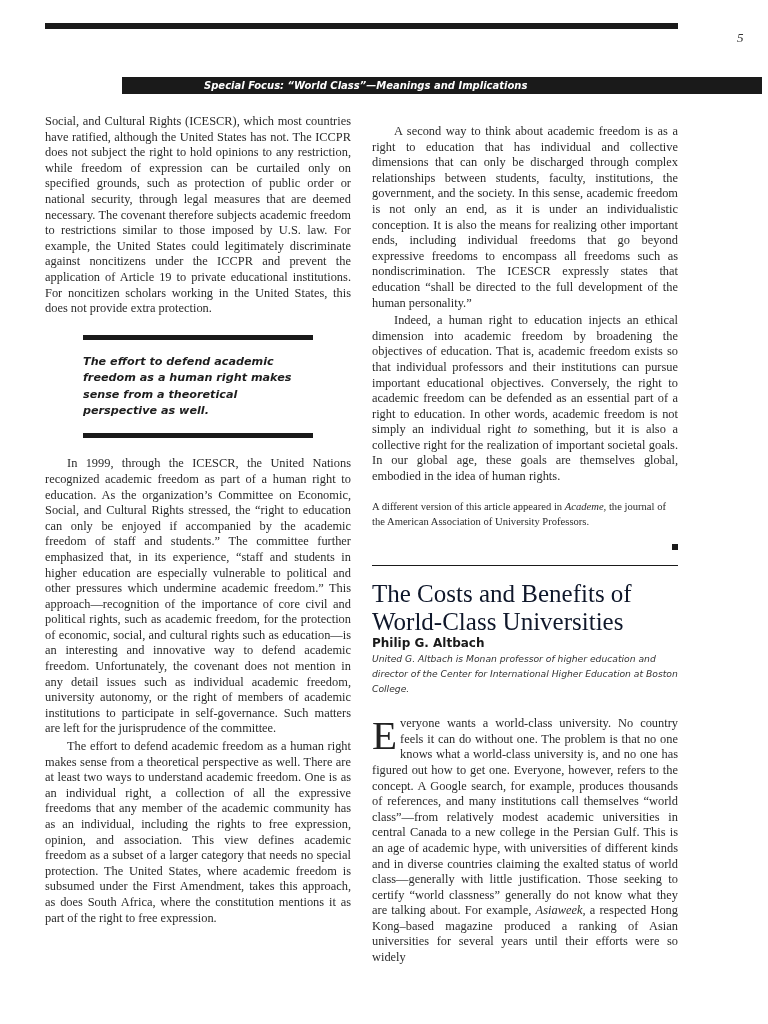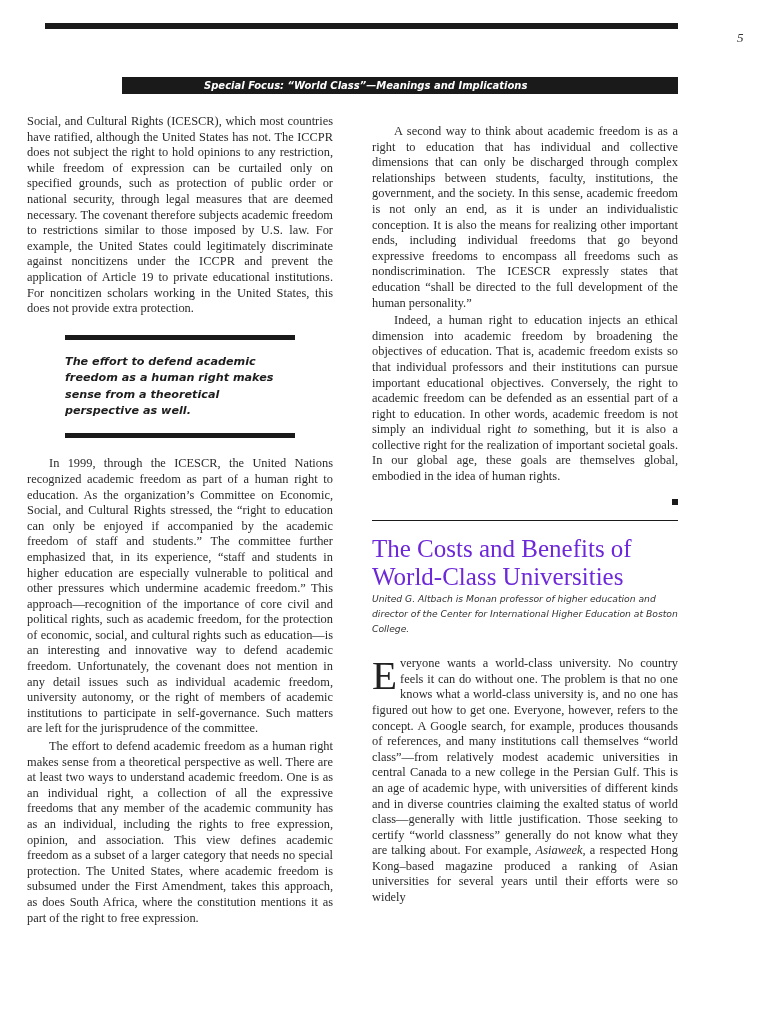--- a/index.html
+++ b/index.html
@@ -1,32 +1,32 @@
 <!DOCTYPE html>
 <html><head>
 <meta charset="utf-8">
 <style>
   html, body { margin: 0; padding: 0; background: #ffffff; }
   body { width: 768px; height: 1024px; position: relative; overflow: hidden; font-family: "Liberation Serif", serif; color: #2a2a2a; }
   .top-rule { position: absolute; left: 45px; top: 23px; width: 633px; height: 6px; background: #1a1a1a; }
   .page-number { position: absolute; left: 737px; top: 30px; font-size: 13px; font-style: italic; color: #333; }
-  .section-banner { position: absolute; left: 122px; top: 77px; width: 556px; height: 17px; background: #1a1a1a; color: #fff; font-family: "DejaVu Sans", sans-serif; font-size: 10px; font-weight: bold; font-style: italic; line-height: 17px; padding-left: 82px; box-sizing: border-box; }
+  .section-banner { position: absolute; left: 122px; top: 77px; width: 640px; height: 17px; background: #1a1a1a; color: #fff; font-family: "DejaVu Sans", sans-serif; font-size: 10px; font-weight: bold; font-style: italic; line-height: 17px; padding-left: 82px; box-sizing: border-box; }
   .col { position: absolute; width: 306px; font-size: 12.4px; line-height: 15.6px; text-align: justify; }
-  .col-left { left: 27px; top: 114px; }
+  .col-left { left: 45px; top: 114px; }
   .col-right { left: 372px; top: 124px; }
   .col p { margin: 0; }
   .indent { text-indent: 22px; }
   .pullquote { margin: 18px 0 18px 38px; width: 230px; }
   .pq-rule { height: 5px; background: #1a1a1a; }
   .pq-text { font-family: "DejaVu Sans", sans-serif; font-weight: bold; font-style: italic; font-size: 11.2px; line-height: 16.4px; color: #1e1e1e; text-align: left; padding: 14px 0 14px 0; }
   .gap-para { margin-top: 2px !important; }
   .note { font-size: 10.6px; line-height: 15.5px; text-align: left; margin-top: 14px !important; }
   .end-mark { width: 6px; height: 6px; background: #1a1a1a; margin: 14px 0 0 auto; }
   .article-rule { height: 1.5px; background: #1a1a1a; margin-top: 15px; }
-  .article-title { font-family: "Liberation Serif", serif; font-size: 25px; line-height: 28px; color: #6d28d9; margin-top: 14px !important; text-align: left; }
+  .article-title { font-family: "Liberation Serif", serif; font-size: 25px; line-height: 28px; color: #0f172a; margin-top: 14px !important; text-align: left; }
   .byline { font-family: "DejaVu Sans", sans-serif; font-weight: bold; font-size: 12px; line-height: 15px; color: #1a1a1a; text-align: left; }
   .bio { font-family: "DejaVu Sans", sans-serif; font-style: italic; font-size: 9.2px; line-height: 15px; color: #333; text-align: left; }
   .article-body { margin-top: 20px !important; }
   .dropcap { float: left; font-size: 41px; line-height: 30px; padding: 3px 3px 0 0; margin-top: 1px; color: #222; }
 </style>
 </head>
 <body>
 
 <div class="top-rule"></div>
 <div class="page-number">5</div>
@@ -39,18 +39,20 @@
     <div class="pq-text">The effort to defend academic freedom as a human right makes sense from a theoretical perspective as well.</div>
     <div class="pq-rule"></div>
   </div>
   <p class="indent">In 1999, through the ICESCR, the United Nations recognized academic freedom as part of a human right to education. As the organization’s Committee on Economic, Social, and Cultural Rights stressed, the “right to education can only be enjoyed if accompanied by the academic freedom of staff and students.” The committee further emphasized that, in its experience, “staff and students in higher education are especially vulnerable to political and other pressures which undermine academic freedom.” This approach—recognition of the importance of core civil and political rights, such as academic freedom, for the protection of economic, social, and cultural rights such as education—is an interesting and innovative way to defend academic freedom. Unfortunately, the covenant does not mention in any detail issues such as individual academic freedom, university autonomy, or the right of members of academic institutions to participate in self-governance. Such matters are left for the jurisprudence of the committee.</p>
   <p class="indent gap-para">The effort to defend academic freedom as a human right makes sense from a theoretical perspective as well. There are at least two ways to understand academic freedom. One is as an individual right, a collection of all the expressive freedoms that any member of the academic community has as an individual, including the rights to free expression, opinion, and association. This view defines academic freedom as a subset of a larger category that needs no special protection. The United States, where academic freedom is subsumed under the First Amendment, takes this approach, as does South Africa, where the constitution mentions it as part of the right to free expression.</p>
 </div>
 
 <div class="col col-right">
   <p class="indent">A second way to think about academic freedom is as a right to education that has individual and collective dimensions that can only be discharged through complex relationships between students, faculty, institutions, the government, and the society. In this sense, academic freedom is not only an end, as it is under an individualistic conception. It is also the means for realizing other important ends, including individual freedoms that go beyond expressive freedoms to encompass all freedoms such as nondiscrimination. The ICESCR expressly states that education “shall be directed to the full development of the human personality.”</p>
   <p class="indent gap-para"><span>Indeed, a human right to education injects an ethical dimension into academic freedom by broadening the objectives of education. That is, academic freedom exists so that individual professors and their institutions can pursue important educational objectives. Conversely, the right to academic freedom can be defended as an essential part of a right to education. In other words, academic freedom is not simply an individual right </span><em>to</em><span> something, but it is also a collective right for the realization of important societal goals. In our global age, these goals are themselves global, embodied in the idea of human rights.</span></p>
+  <p class="note"><span>A different version of this article appeared in </span><em>Academe,</em><span> the journal of the American Association of University Professors.</span></p>
   <div class="end-mark"></div>
   <div class="article-rule"></div>
   <p class="article-title">The Costs and Benefits of World-Class Universities</p>
+  <p class="byline">Philip G. Altbach</p>
   <p class="bio">United G. Altbach is Monan professor of higher education and director of the Center for International Higher Education at Boston College.</p>
   <p class="article-body"><span class="dropcap">E</span><span>veryone wants a world-class university. No country feels it can do without one. The problem is that no one knows what a world-class university is, and no one has figured out how to get one. Everyone, however, refers to the concept. A Google search, for example, produces thousands of references, and many institutions call themselves “world class”—from relatively modest academic universities in central Canada to a new college in the Persian Gulf. This is an age of academic hype, with universities of different kinds and in diverse countries claiming the exalted status of world class—generally with little justification. Those seeking to certify “world classness” generally do not know what they are talking about. For example, </span><em>Asiaweek,</em><span> a respected Hong Kong–based magazine produced a ranking of Asian universities for several years until their efforts were so widely</span></p>
 </div>
 
 </body></html>

